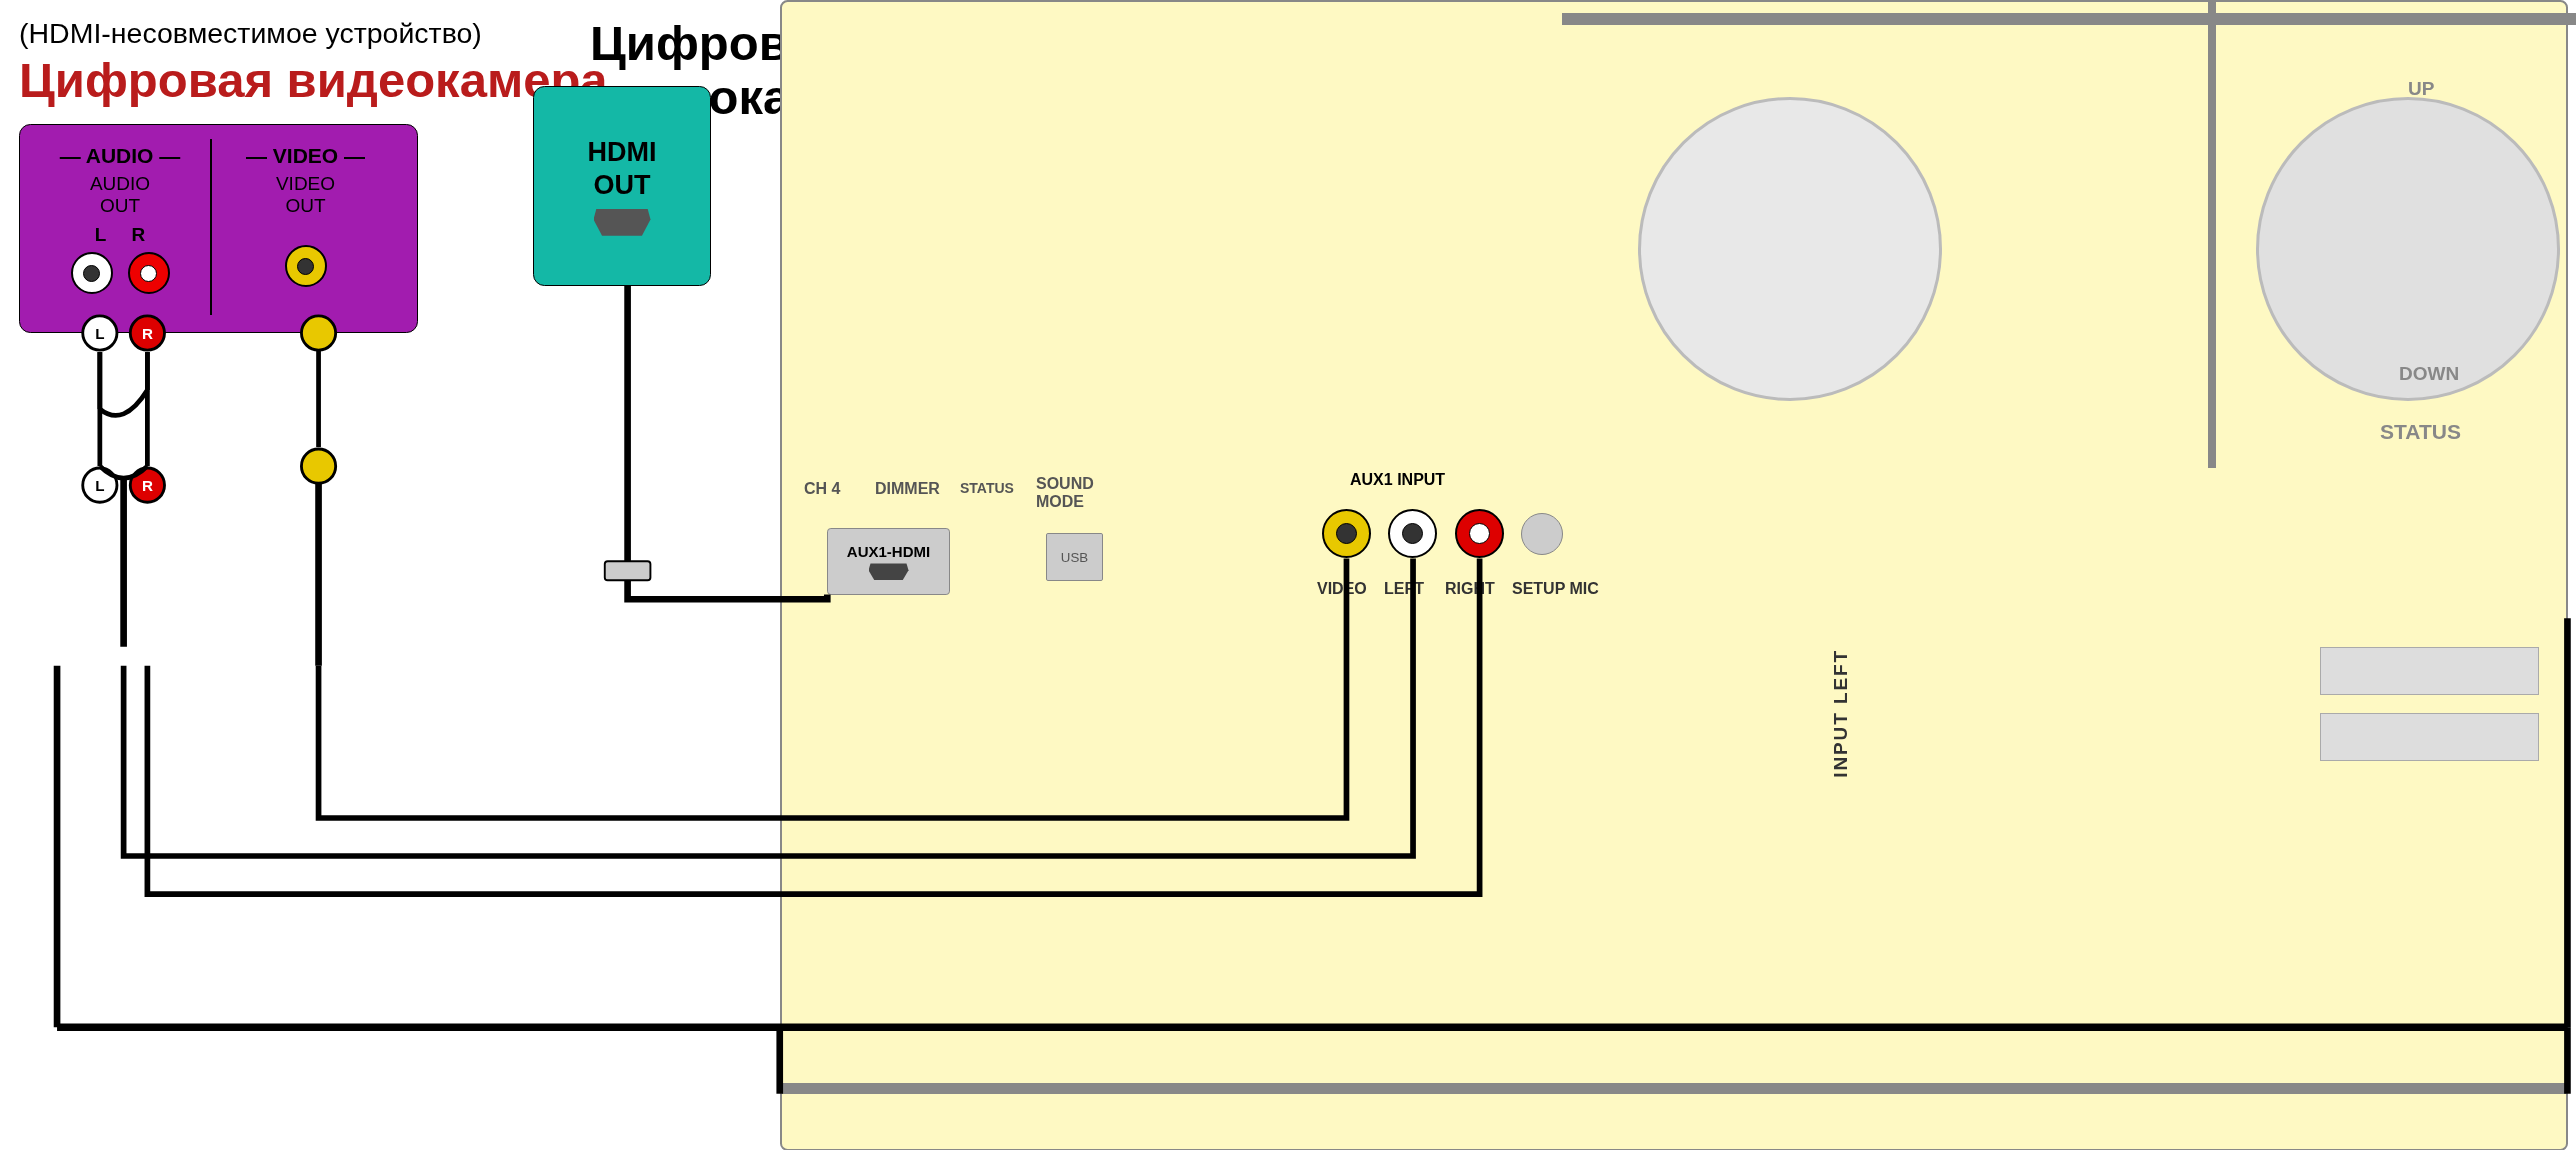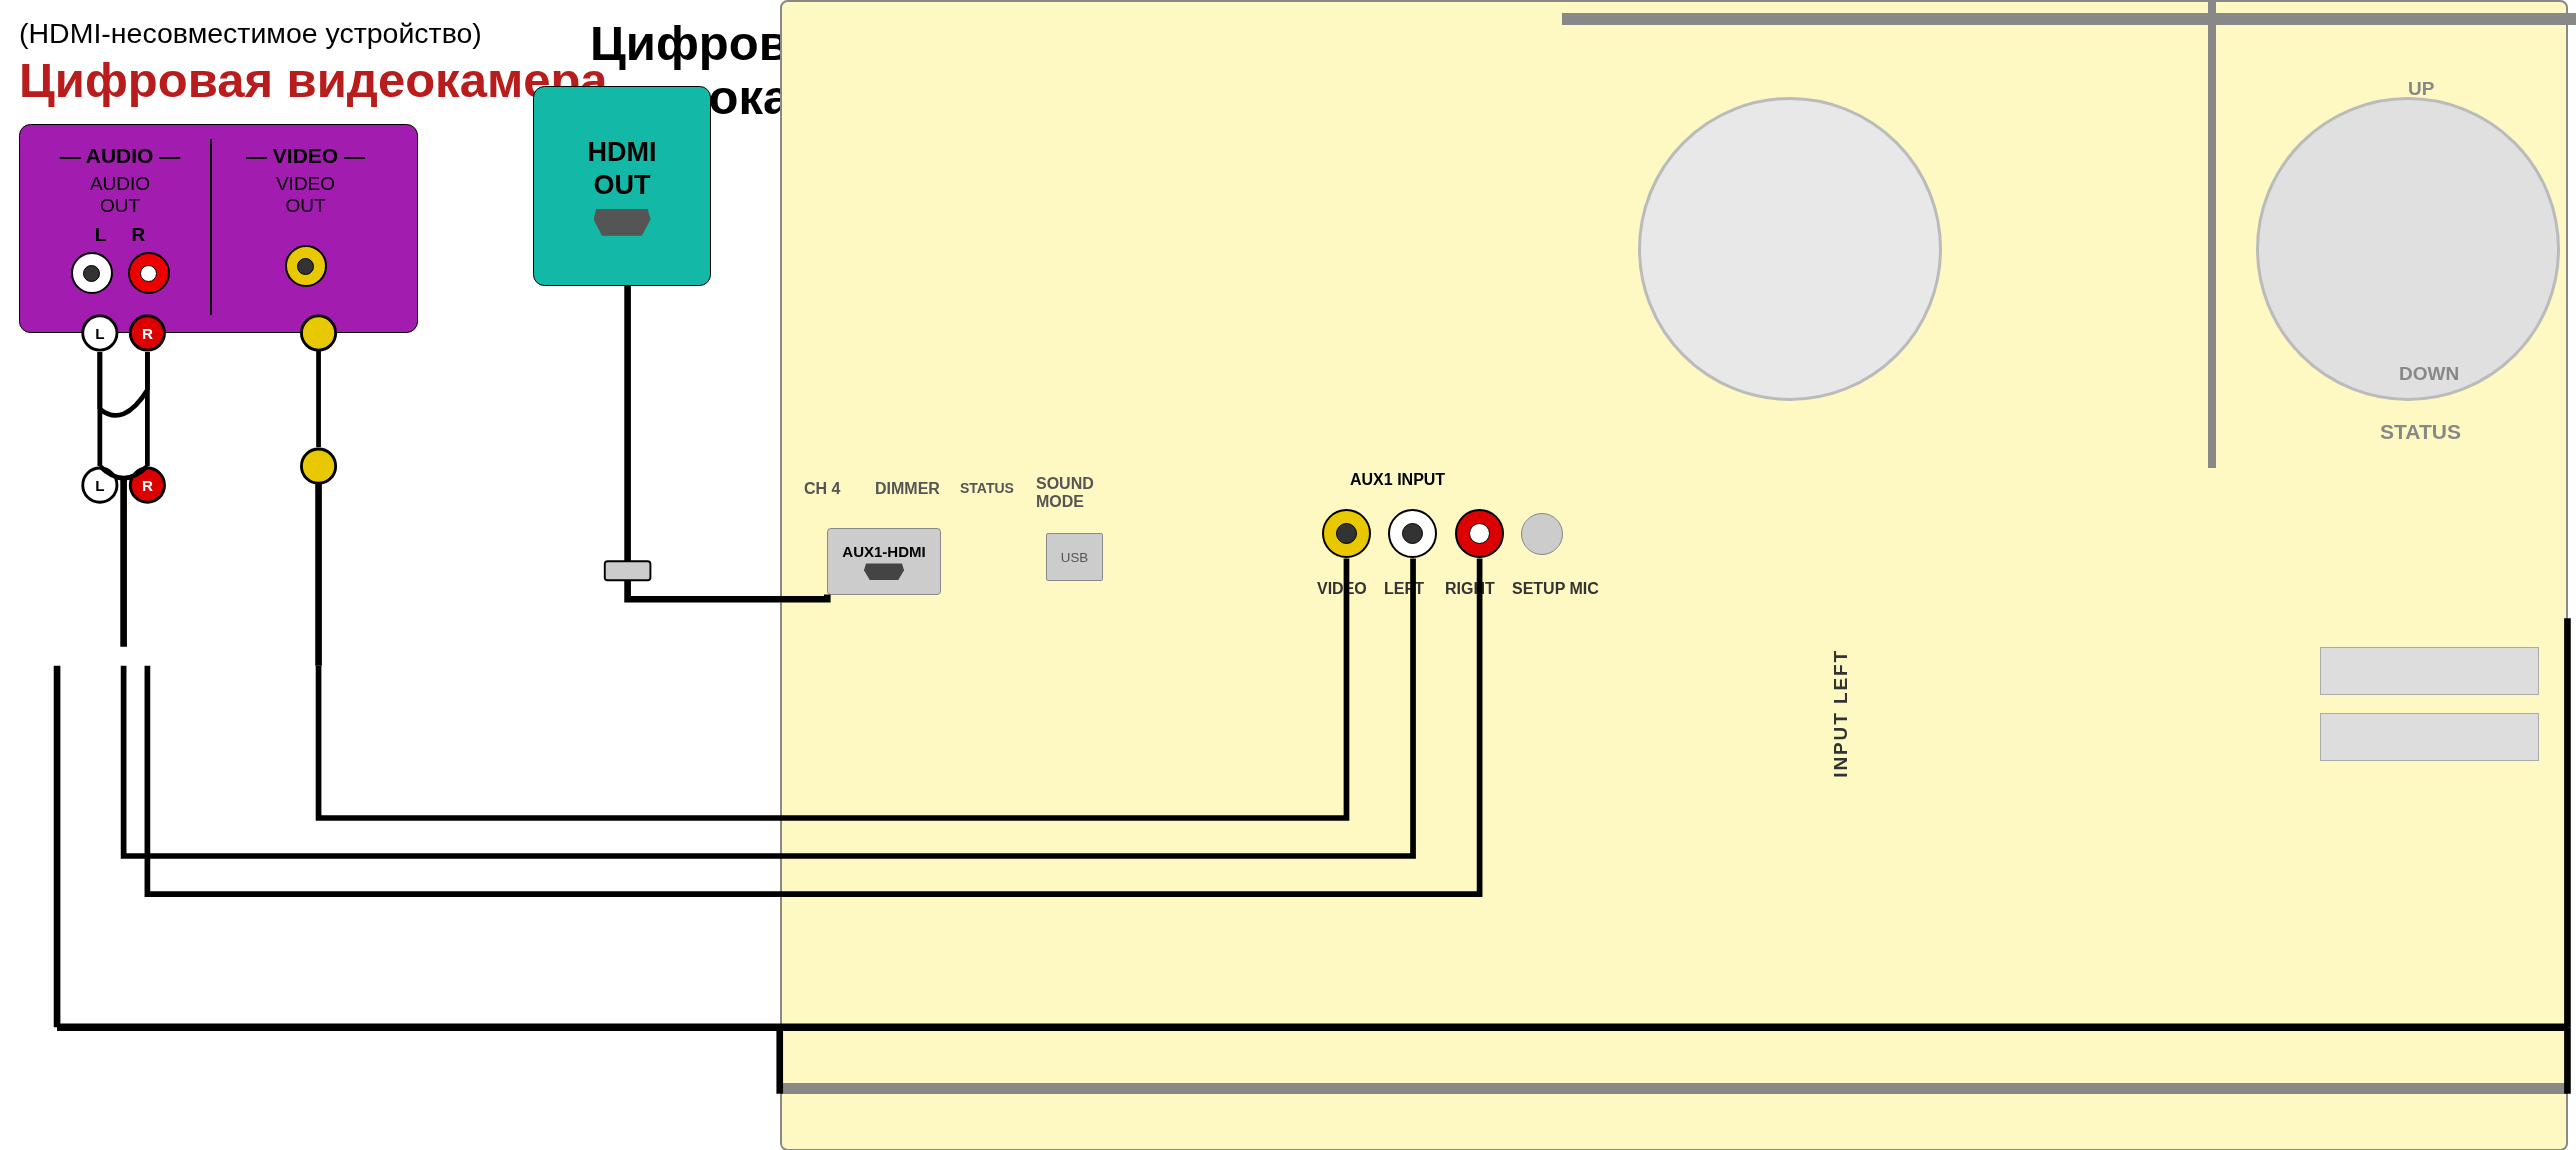--- a/index.html
+++ b/index.html
@@ -180,21 +180,21 @@
       background: #fef9c3;
       border: 2.9px solid #888;
       border-radius: 7.6px;
     }
 
     
     .aux1-hdmi-box {
       position: absolute;
       top: 528px;
       left: 827px;
-      width: 114px;
+      width: 123px;
       height: 67px;
       background: #ccc;
       border: 1.9px solid #888;
       border-radius: 3.8px;
       display: flex;
       flex-direction: column;
       align-items: center;
       justify-content: center;
     }
 

